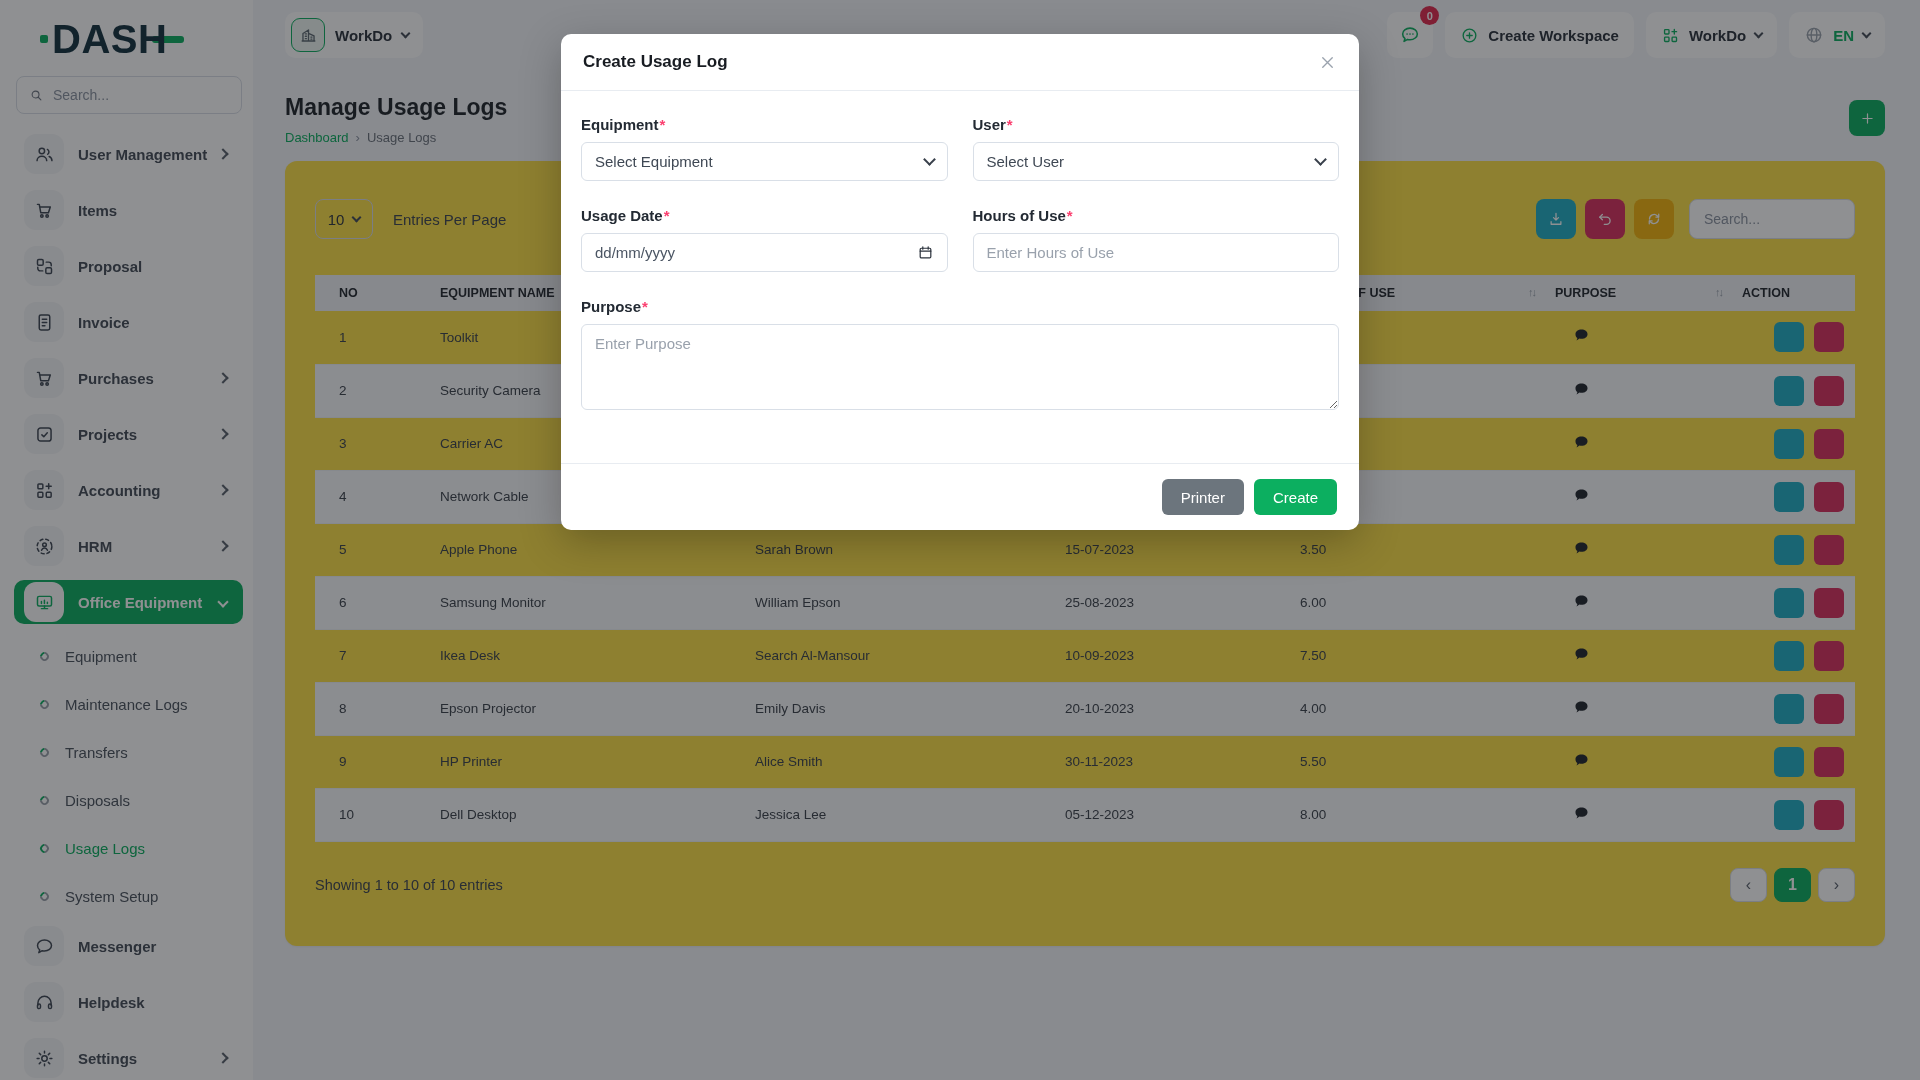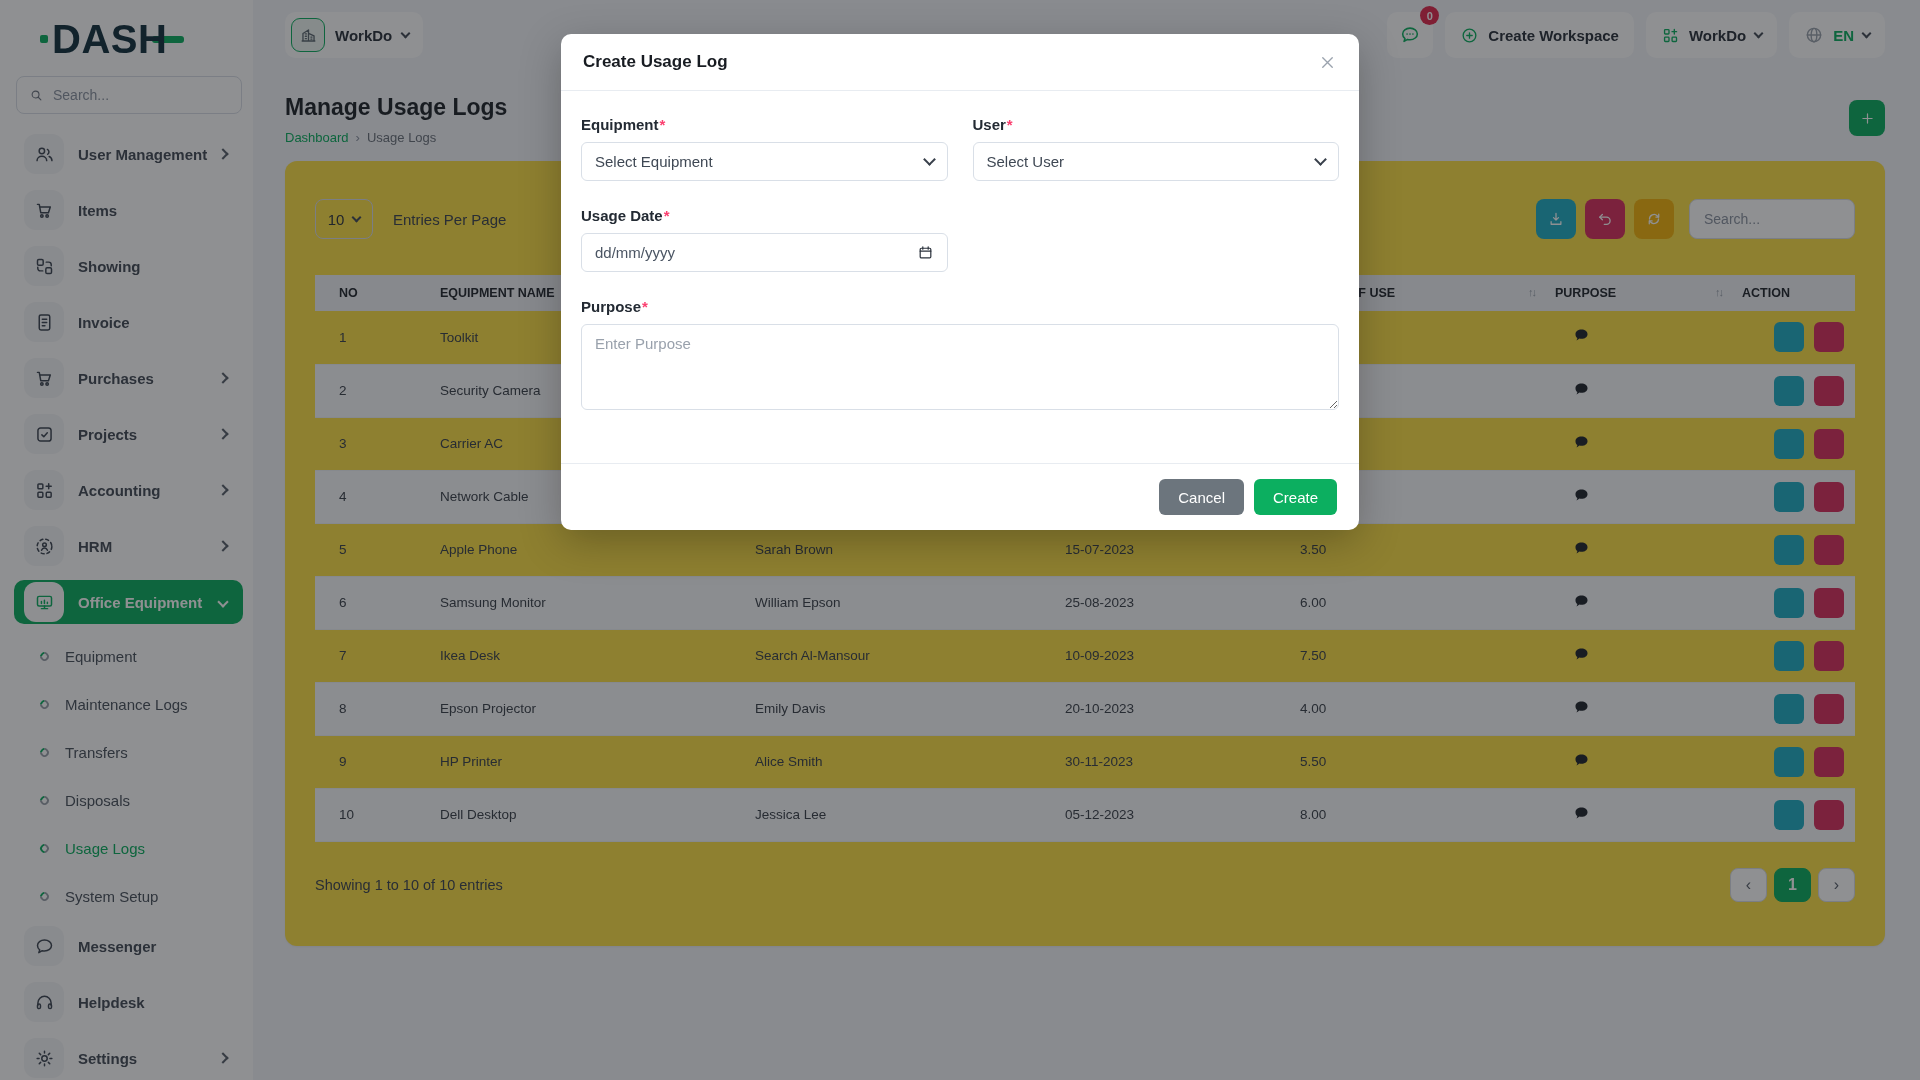--- a/index.html
+++ b/index.html
@@ -161,21 +161,21 @@
     <span class="chev" style="visibility: hidden;"></span>
   </div>
         <div class="nav-item">
     <span class="ibox">
             <svg viewBox="0 0 24 24" fill="none" stroke="currentColor" stroke-width="1.7" stroke-linecap="round" stroke-linejoin="round">
               <rect x="4" y="4" width="6.5" height="6.5" rx="1.5"></rect>
               <rect x="13.5" y="13.5" width="6.5" height="6.5" rx="1.5"></rect>
               <path d="M14 7h2.7a3 3 0 0 1 3 3v1.2M10 17H7.3a3 3 0 0 1-3-3v-1.2"></path>
             </svg>
           </span>
-    <span class="lbl">Showing</span>
+    <span class="lbl">Proposal</span>
     <span class="chev" style="visibility: hidden;"></span>
   </div>
         <div class="nav-item">
     <span class="ibox">
             <svg viewBox="0 0 24 24" fill="none" stroke="currentColor" stroke-width="1.7" stroke-linecap="round" stroke-linejoin="round">
               <rect x="6" y="3.5" width="12" height="17" rx="2"></rect>
               <path d="M9.5 8.2h5M9.5 12h5M9.5 15.8h3"></path>
             </svg>
           </span>
     <span class="lbl">Invoice</span>
@@ -668,23 +668,27 @@
         <div class="control">
           <span class="date-ph">dd/mm/yyyy</span>
           <span class="cal">
               <svg viewBox="0 0 24 24" fill="none" stroke="currentColor" stroke-width="1.7" stroke-linecap="round" stroke-linejoin="round">
                 <rect x="4.5" y="6" width="15" height="13.5" rx="1.6"></rect>
                 <path d="M8.2 4v3.4M15.8 4v3.4M4.5 10.2h15"></path>
               </svg>
             </span>
         </div>
       </div>
+      <div class="field">
+        <label><span>Hours of Use</span><em class="req">*</em></label>
+        <input class="control" placeholder="Enter Hours of Use" style="">
+      </div>
       <div class="field span2">
         <label><span>Purpose</span><em class="req">*</em></label>
         <textarea class="control" placeholder="Enter Purpose" style=""></textarea>
       </div>
     </div>
   </div>
   <div class="modal-foot">
-    <button class="btn btn-cancel">Cancel</button>
+    <button class="btn btn-cancel">Printer</button>
     <button class="btn btn-create">Create</button>
   </div>
 </div>
 
 </body></html>

